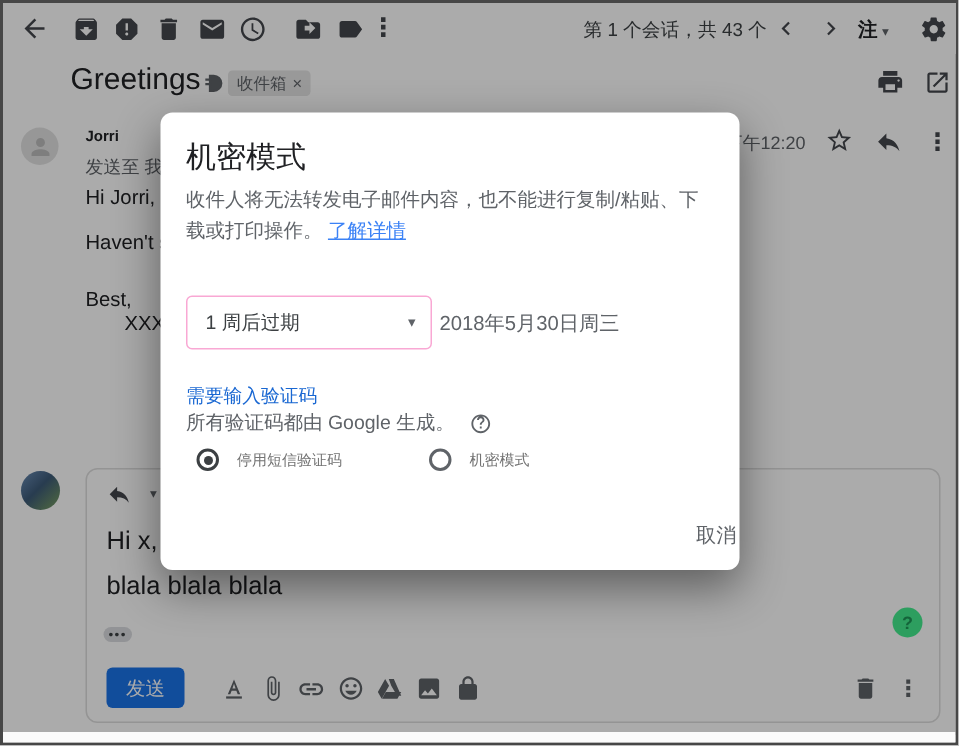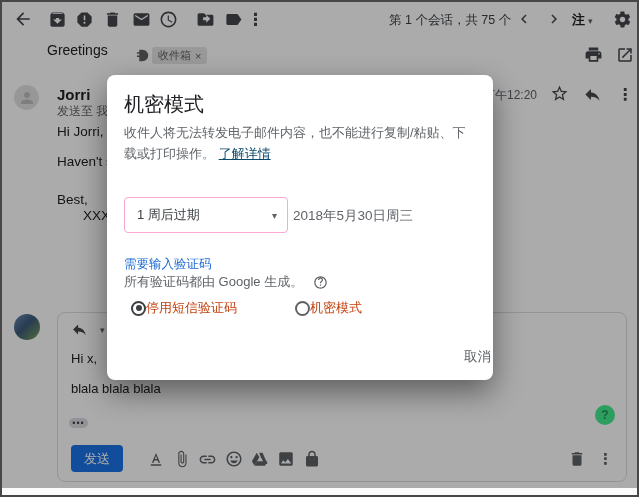--- a/index.html
+++ b/index.html
@@ -8,63 +8,63 @@
   .abs{position:absolute;}
   .ic{display:inline-flex;align-items:center;justify-content:center;color:#44474c;}
   .ic svg{fill:currentColor;}
   
   .toolbar{position:absolute;left:0;top:0;width:100%;height:34px;background:#fff;}
   .tb-ic{position:absolute;top:7px;width:20px;height:20px;cursor:pointer;}
   .counter{position:absolute;top:10px;left:387px;font-size:12.5px;color:#3c4043;}
   .ime{position:absolute;top:9px;left:570px;font-size:13px;color:#202124;font-weight:bold;}
   .caret{font-size:9px;color:#5f6368;margin-left:3px;}
   
-  .subject{position:absolute;left:45px;top:40px;font-size:14px;color:#202124;}
+  .subject{position:absolute;left:45px;top:40px;font-size:20px;color:#202124;}
   .chip{position:absolute;left:150px;top:45px;height:17px;padding:0 6px;background:#e4e4e4;border-radius:3px;
     font-size:11px;color:#5f6368;display:flex;align-items:center;gap:4px;}
   
   .avatar{position:absolute;left:12px;top:83px;width:25px;height:25px;border-radius:50%;background:#e2e2e2;
     display:flex;align-items:center;justify-content:center;color:#bdbdbd;}
-  .sender{position:absolute;left:55px;top:84px;font-size:15px;font-weight:bold;color:#202124;}
+  .sender{position:absolute;left:55px;top:84px;font-size:10px;font-weight:bold;color:#202124;}
   .toline{position:absolute;left:55px;top:101px;font-size:12px;color:#5f6368;}
   .time{position:absolute;left:481px;top:85px;font-size:12px;color:#5f6368;}
   .bodytext{position:absolute;left:55px;font-size:13.5px;color:#202124;text-align:right;}
   
   .scrim{position:absolute;left:0;top:0;width:100%;height:488px;background:rgba(0,0,0,0.33);z-index:10;}
   .bottom-strip{position:absolute;left:0;bottom:0;width:100%;height:7px;background:#fbfbfb;z-index:12;}
   
   .dialog{position:absolute;left:105px;top:73px;width:386px;height:305px;background:#fff;border-radius:8px;
     box-shadow:0 12px 30px rgba(0,0,0,0.45);z-index:20;}
   .dlg-title{position:absolute;left:17px;top:16px;font-size:20px;font-weight:500;color:#202124;}
   .dlg-desc{position:absolute;left:17px;top:47px;width:354px;font-size:13px;line-height:21px;color:#5f6368;}
-  .dlg-link{color:#0c4a6e;text-decoration:underline;font-weight:500;cursor:pointer;}
+  .dlg-link{color:#3b82f6;text-decoration:underline;font-weight:500;cursor:pointer;}
   .dlg-h{position:absolute;left:17px;font-size:12.5px;font-weight:500;color:#1967d2;cursor:pointer;}
   .dropdown{position:absolute;left:17px;top:122px;width:164px;height:36px;border:1px solid #f9a8d4;border-radius:4px;
     background:#fff;display:flex;align-items:center;justify-content:space-between;padding:0 10px 0 12px;
     box-sizing:border-box;font-size:13px;color:#3c4043;cursor:pointer;}
   .dlg-date{position:absolute;left:186px;top:132px;font-size:13.5px;color:#5f6368;}
   .dlg-note{position:absolute;left:17px;top:198px;font-size:13px;color:#5f6368;display:flex;align-items:center;}
   .help-ic{margin-left:10px;width:15px;height:15px;color:#5f6368;}
   .radio-row{position:absolute;left:24px;top:224px;width:340px;display:flex;align-items:center;}
   .radio{width:15px;height:15px;border:2px solid #3c4043;border-radius:50%;box-sizing:border-box;cursor:pointer;flex:none;}
   .radio.sel{position:relative;}
   .radio.sel::after{content:"";position:absolute;left:2.5px;top:2.5px;width:6px;height:6px;border-radius:50%;background:#3c4043;}
-  .radio-label{font-size:13px;color:#c2410c;margin-left:0;}
+  .radio-label{font-size:10px;color:#737373;margin-left:12px;}
   .radio-label.b{font-weight:500;}
   .dlg-footer{position:absolute;right:2px;bottom:14px;display:flex;align-items:center;gap:24px;}
   .btn-text{font-size:13.5px;font-weight:500;color:#5f6368;cursor:pointer;}
   .btn-fill{font-size:13.5px;font-weight:500;color:#fff;background:#1a73e8;border:none;border-radius:4px;
     padding:8px 17px;cursor:pointer;}
   
   .compose-avatar{position:absolute;left:12px;top:312px;width:26px;height:26px;border-radius:50%;
     background:linear-gradient(135deg,#6a8db5 0%,#3c5a78 45%,#7aa05e 100%);}
   .compose{position:absolute;left:55px;top:310px;width:570px;height:170px;background:#fff;
     border:1px solid #dddddd;border-radius:8px;box-sizing:border-box;}
   .cmp-head{position:absolute;left:13px;top:8px;display:flex;align-items:center;gap:9px;color:#5f6368;}
-  .cmp-line{position:absolute;left:13px;font-size:13px;color:#202124;}
+  .cmp-line{position:absolute;left:13px;font-size:17px;color:#202124;}
   .trim-pill{position:absolute;left:11px;top:105px;width:19px;height:10px;background:#dadce0;border-radius:5px;
     display:flex;align-items:center;justify-content:center;font-size:9px;line-height:6px;color:#3c4043;
     letter-spacing:1px;cursor:pointer;}
   .cmp-toolbar{position:absolute;left:13px;right:13px;top:132px;height:28px;display:flex;}
   .send-btn{height:27px;padding:0 13px;background:#1a73e8;color:#fff;border:none;border-radius:4px;
     font-size:13px;cursor:pointer;}
   .cmp-ics{display:flex;align-items:center;gap:7px;margin-left:23px;}
   .cmp-ic{width:19px;height:19px;color:#5f6368;cursor:pointer;}
   .cmp-right{margin-left:auto;display:flex;align-items:center;gap:12px;}
   .dots-v{font-size:15px;color:#5f6368;font-weight:bold;cursor:pointer;}
@@ -112,21 +112,21 @@
       <svg viewBox="0 0 24 24" width="19" height="19">
           <path d="M20 6h-8l-2-2H4c-1.1 0-2 .9-2 2v12c0 1.1.9 2 2 2h16c1.1 0 2-.9 2-2V8c0-1.1-.9-2-2-2zm-7 10v-3H9v-4h4V6l5 5-5 5z"></path>
         </svg>
     </span>
     <span class="tb-ic ic" style="left:221px;">
       <svg viewBox="0 0 24 24" width="19" height="19">
           <path d="M17.6 5.8C17.3 5.3 16.7 5 16 5H5c-1.1 0-2 .9-2 2v10c0 1.1.9 2 2 2h11c.7 0 1.3-.3 1.6-.8L22 12l-4.4-6.2z"></path>
         </svg>
     </span>
     <span class="tb-ic" style="left:245px;font-size:17px;color:#44474c;font-weight:bold;">⋮</span>
-    <span class="counter">第 1 个会话，共 75 个</span>
+    <span class="counter">第 1 个会话，共 43 个</span>
     <span class="tb-ic ic" style="left:512px;">
       <svg viewBox="0 0 24 24" width="18" height="18">
           <path d="M15.4 7.4L14 6l-6 6 6 6 1.4-1.4L10.8 12z"></path>
         </svg>
     </span>
     <span class="tb-ic ic" style="left:542px;">
       <svg viewBox="0 0 24 24" width="18" height="18">
           <path d="M8.6 16.6L10 18l6-6-6-6-1.4 1.4 4.6 4.6z"></path>
         </svg>
     </span>

